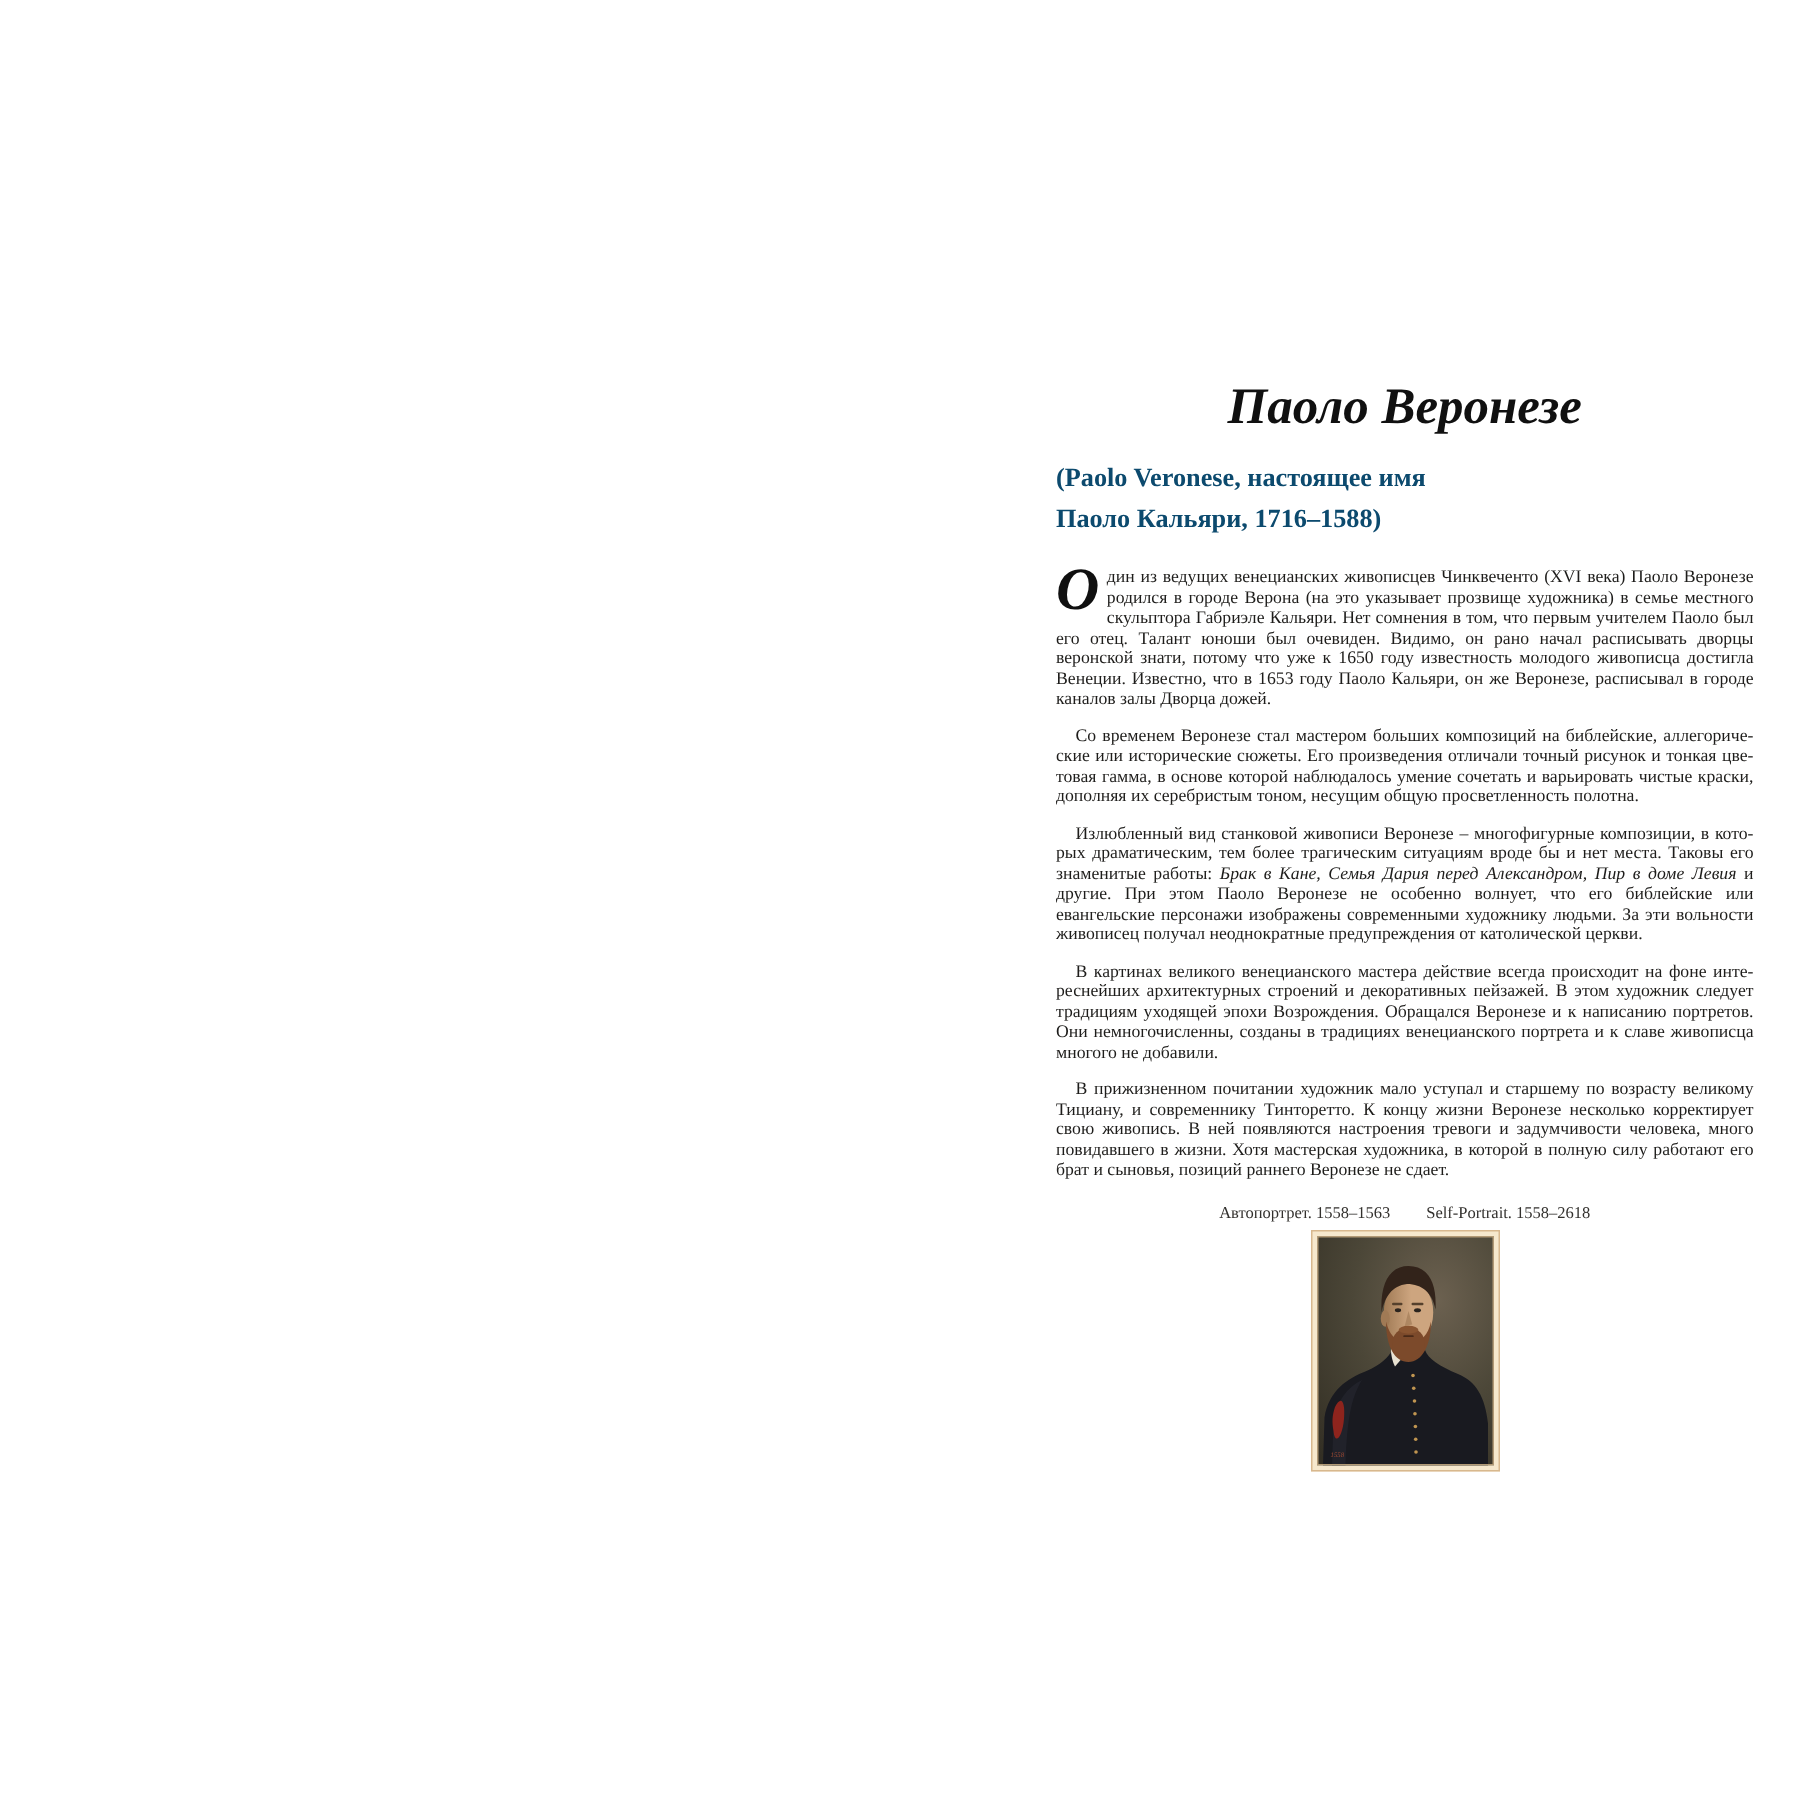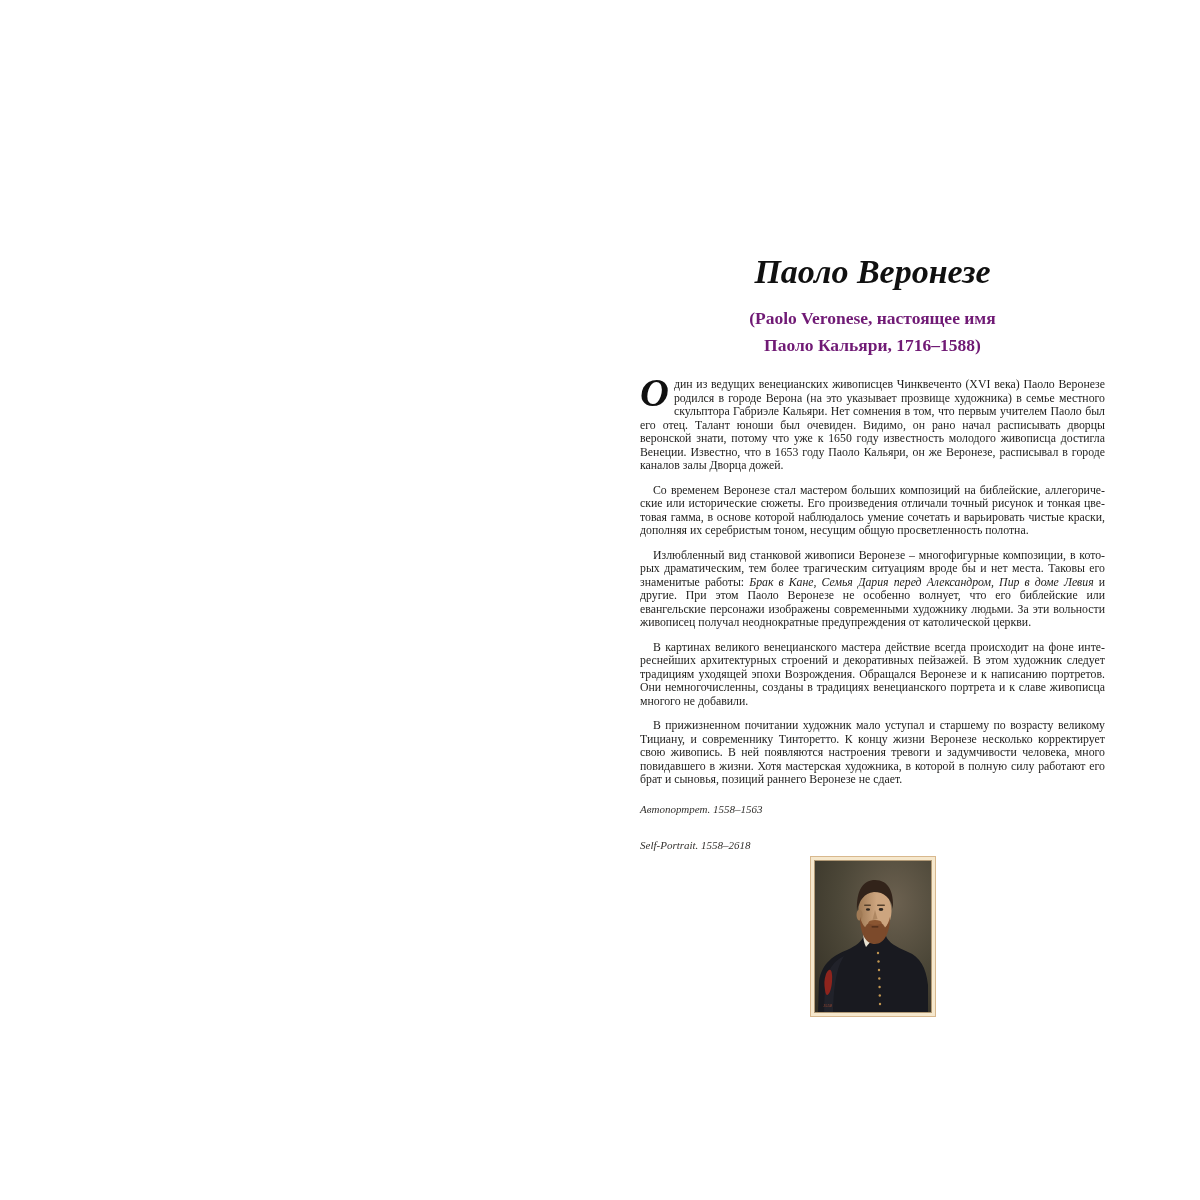--- a/index.html
+++ b/index.html
@@ -6,40 +6,39 @@
   .page {
     position: relative;
     width: 1200px;
     height: 1200px;
     background: #ffffff;
     font-family: "Liberation Serif", "DejaVu Serif", serif;
     overflow: hidden;
   }
   .article {
     position: absolute;
-    left: 640px;
+    left: 704px;
     top: 252px;
     width: 465px;
   }
   .title {
     margin: 0;
     text-align: center;
     font-size: 34px;
     line-height: 40px;
     font-weight: bold;
     font-style: italic;
     color: #101010;
   }
   .subtitle {
     margin-top: 13px;
-    text-align: center;
     font-size: 17.5px;
     line-height: 27px;
     font-weight: bold;
-    color: #701a75;
+    color: #0c4a6e;
   }
   .article-body {
     margin-top: 19px;
     font-size: 11.8px;
     line-height: 13.5px;
     text-align: justify;
     color: #1e1d1b;
     hyphens: manual;
   }
   .article-body p { margin: 0; }
@@ -51,24 +50,22 @@
     font-weight: bold;
     font-style: italic;
     padding: 1px 5px 0 0;
     color: #101010;
   }
   .caption {
     margin-top: 16px;
     display: flex;
     justify-content: center;
     gap: 24px;
-    font-style: italic;
     font-size: 11px;
     color: #33312e;
-    flex-direction: column;
   }
   .portrait-row {
     margin-top: 5px;
     display: flex;
     justify-content: center;
   }
   .portrait-frame {
     border: 1px solid var(--frame-outer, #d8b88e);
     background: var(--frame-band, #f6e8cd);
     padding: 3px;

